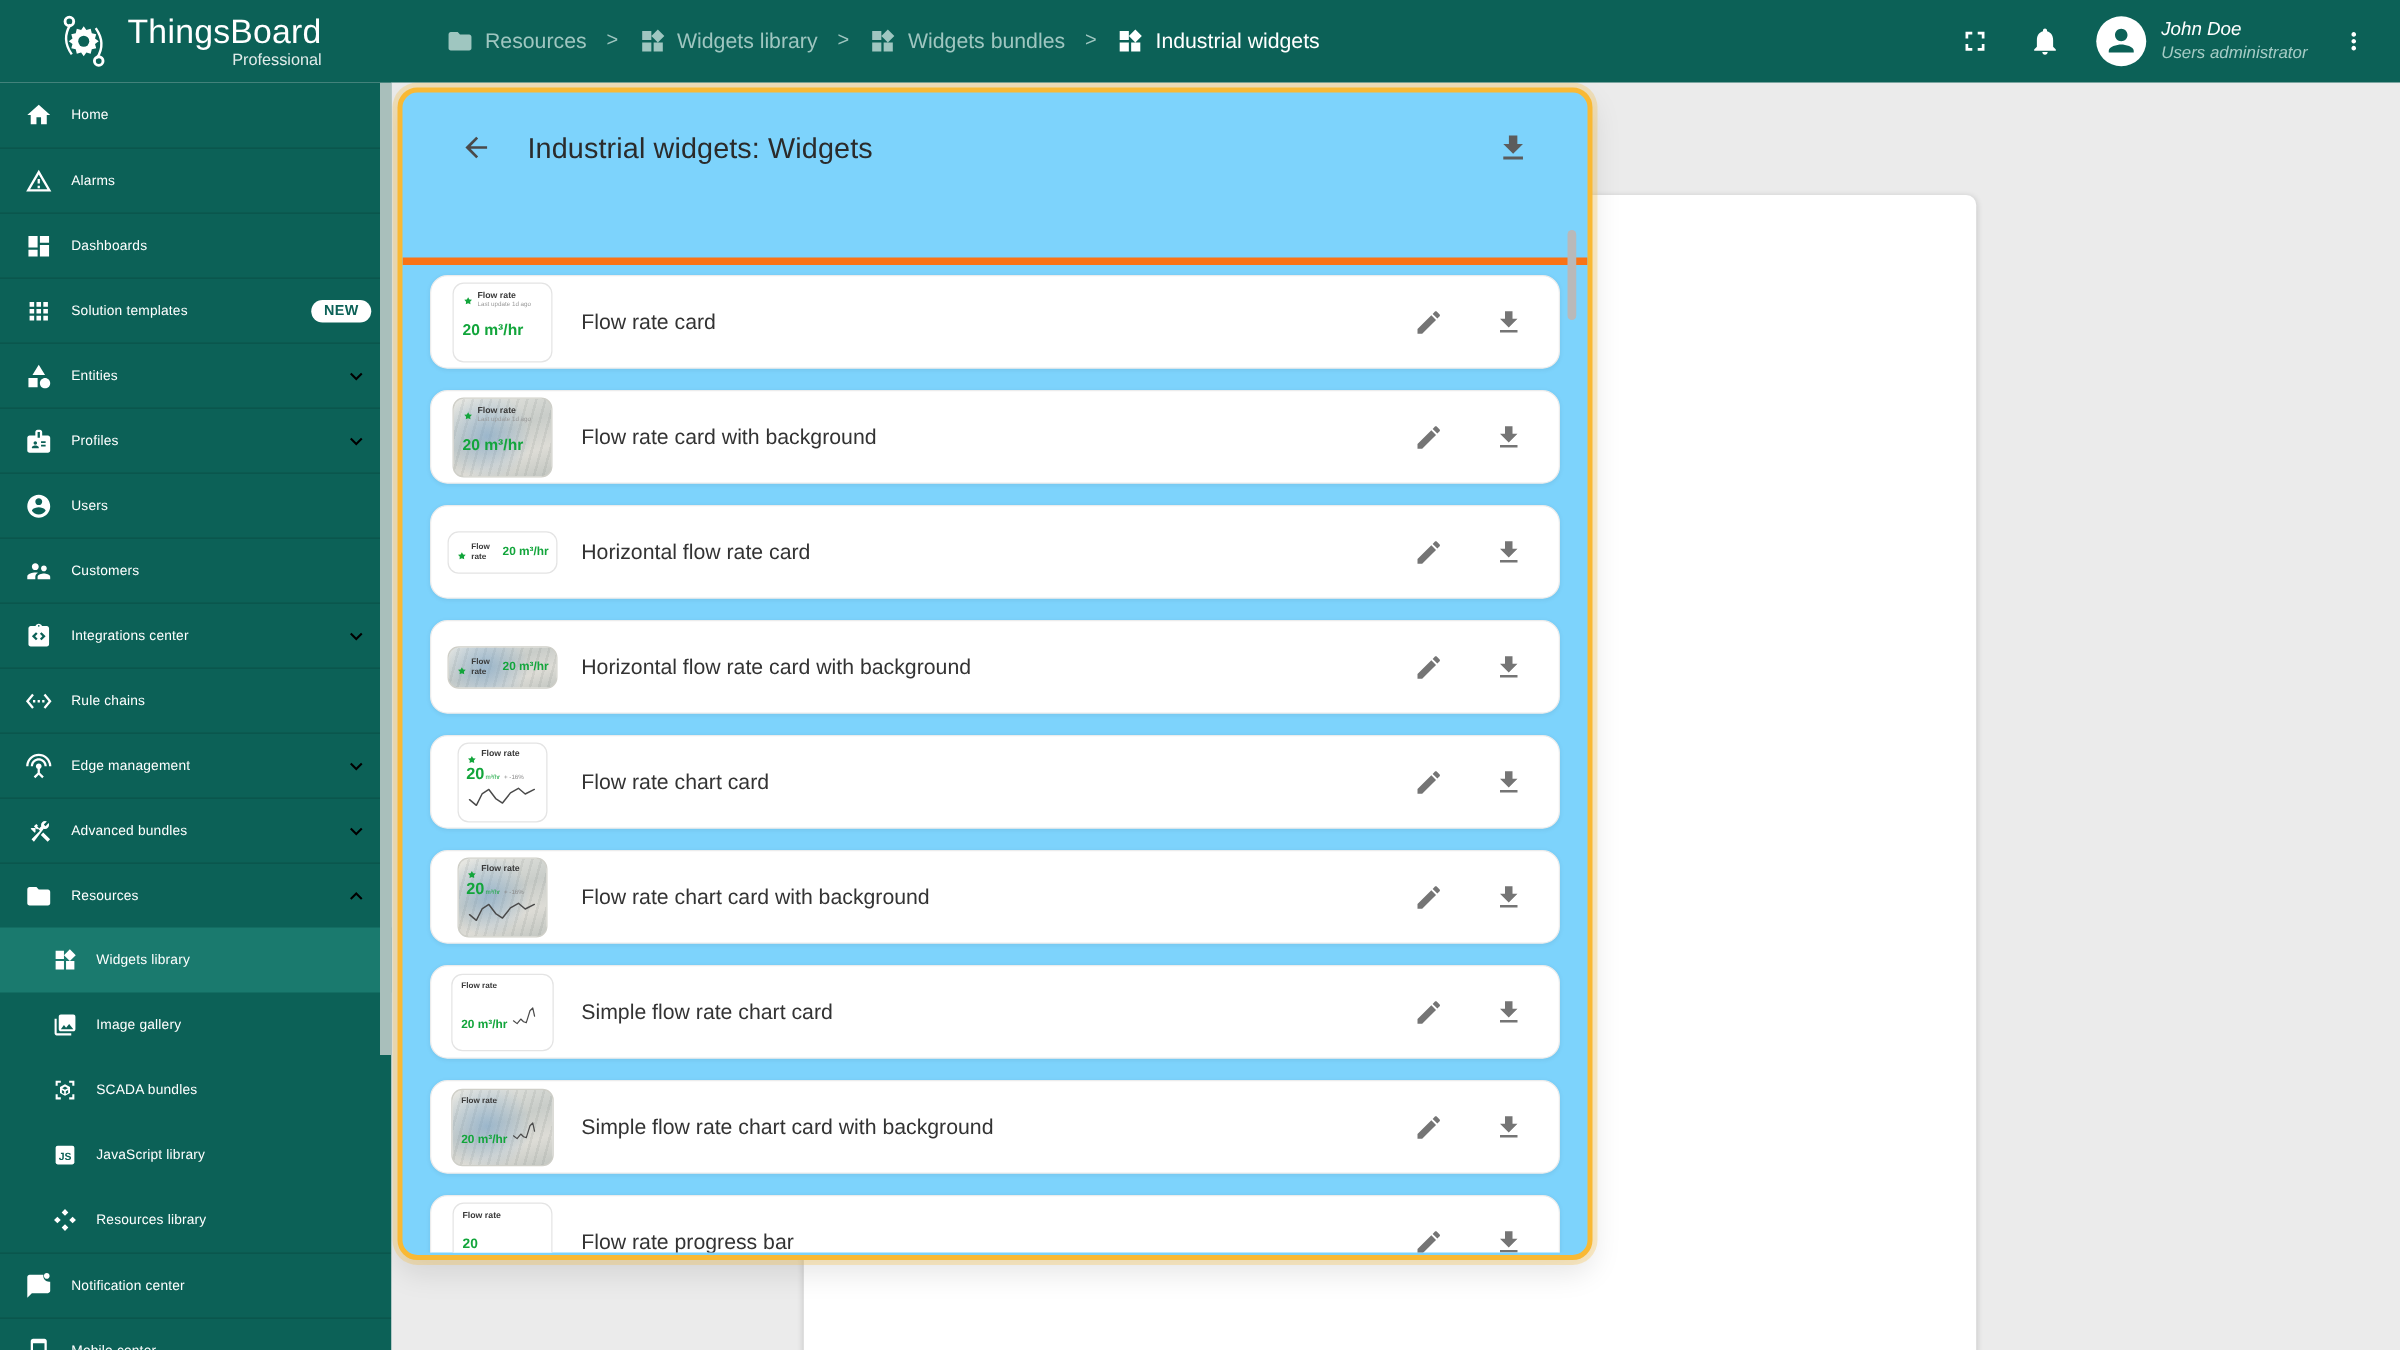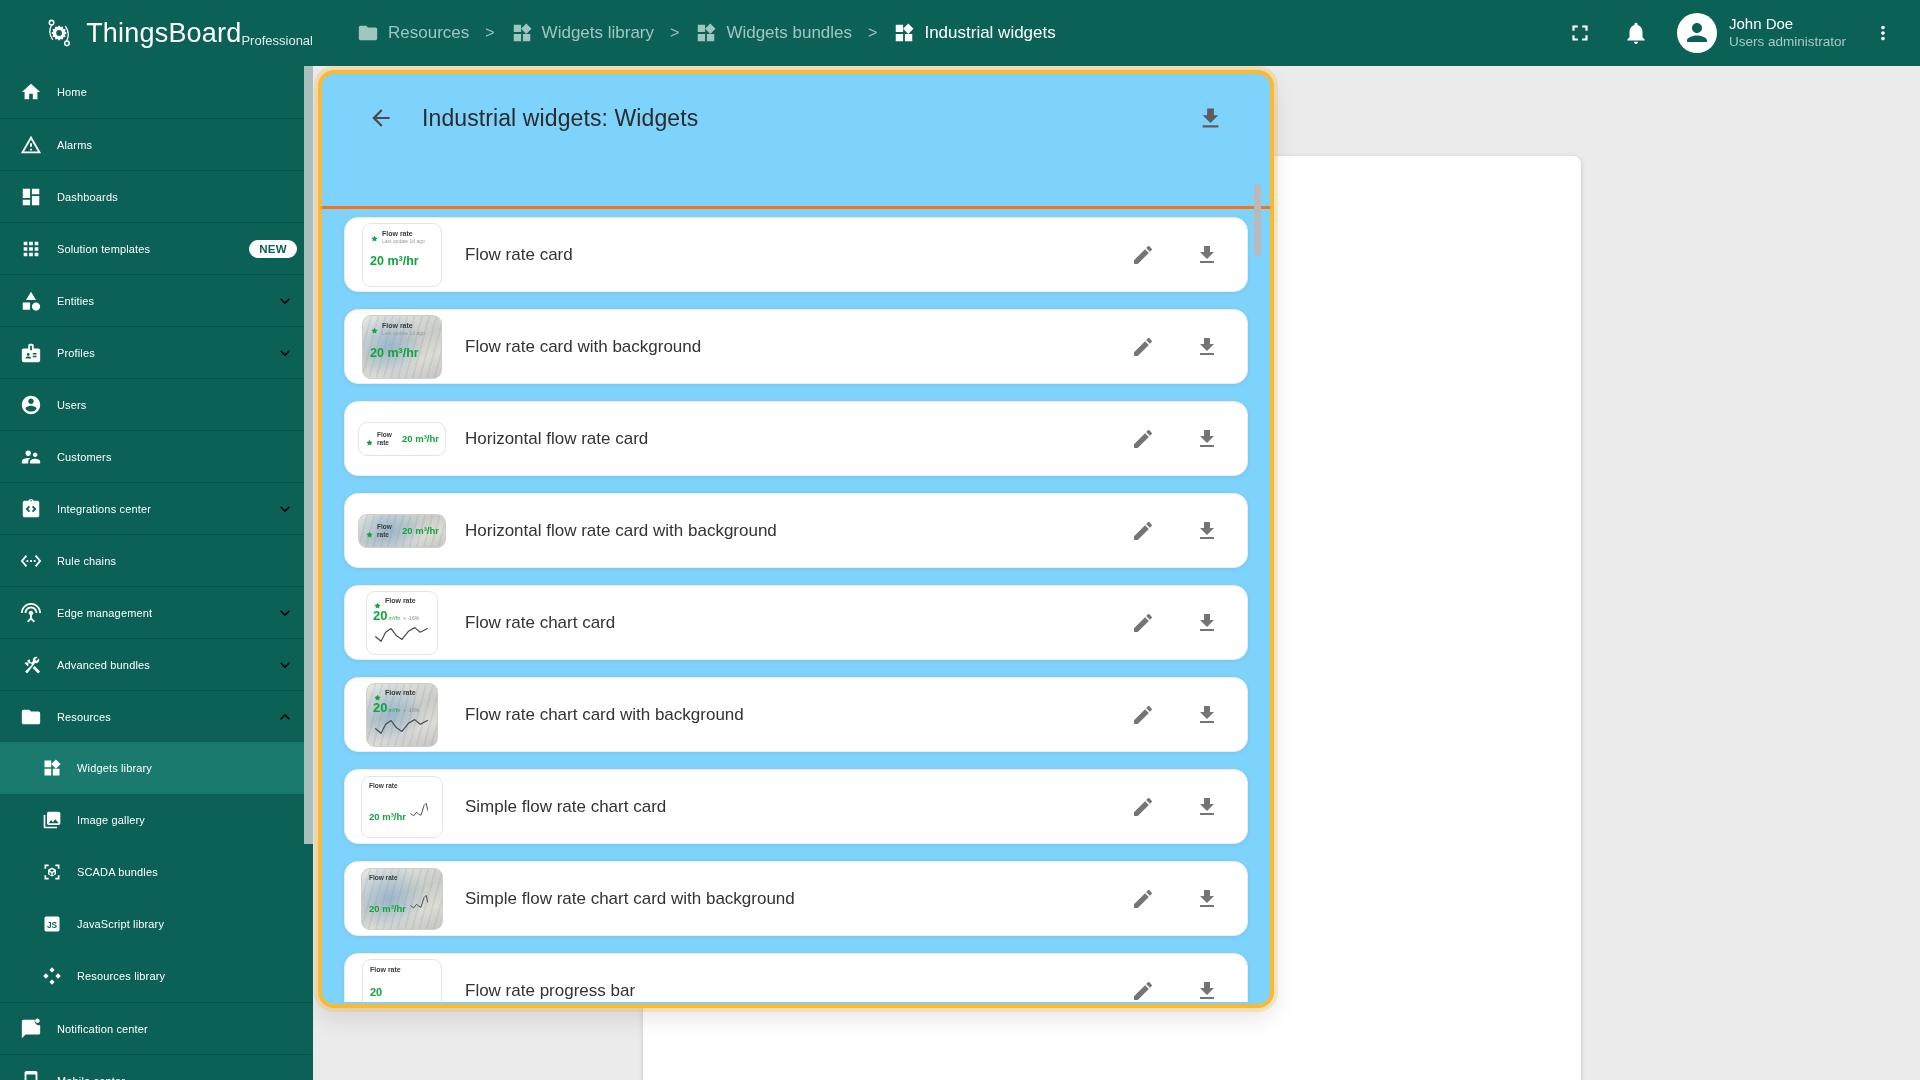--- a/index.html
+++ b/index.html
@@ -6,38 +6,38 @@
   html,body { width:1920px; height:1080px; overflow:hidden; }
   body { font-family:"Liberation Sans","DejaVu Sans",sans-serif; background:#EBEBEB; }
   .app { position:relative; width:1920px; height:1080px; overflow:hidden; }
 
   
   .topbar { position:absolute; left:0; top:0; width:1920px; height:66px; background:#0C6157;
             display:flex; align-items:center; z-index:30; }
   .logo { display:flex; align-items:center; padding-left:44px; width:313px; flex:0 0 auto; cursor:pointer; }
   .logo-icon { width:46px; height:46px; margin-right:12px; }
   .logo-icon svg { width:100%; height:100%; }
-  .logo-text { display:flex; flex-direction:row; align-items:flex-end; }
+  .logo-text { display:flex; flex-direction:column; align-items:flex-end; }
   .logo-title { color:#fff; font-size:27px; letter-spacing:.2px; line-height:1; }
   .logo-sub { color:rgba(255,255,255,.88); font-size:13px; margin-top:2px; line-height:1; }
 
   .breadcrumbs { display:flex; align-items:center; margin-left:44px; }
   .crumb { display:flex; align-items:center; color:#9FC6C0; font-size:17px; cursor:pointer; }
   .crumb .icon { width:22px; height:22px; margin-right:9px; color:#9FC6C0; }
   .crumb.current { color:#fff; cursor:default; }
   .crumb.current .icon { color:#fff; }
   .crumb-sep { color:#9FC6C0; font-size:16px; margin:0 16px; }
 
   .top-actions { margin-left:auto; display:flex; align-items:center; padding-right:26px; }
   .top-icon-btn { width:26px; height:26px; color:#fff; background:none; border:none; cursor:pointer; margin-left:30px; }
   .top-icon-btn svg { width:100%; height:100%; fill:currentColor; }
   .user-chip { display:flex; align-items:center; margin-left:28px; cursor:pointer; }
   .avatar { width:40px; height:40px; border-radius:50%; background:#fff; display:flex; align-items:center; justify-content:center; }
   .avatar svg { width:30px; height:30px; fill:#0C6157; }
-  .user-text { margin-left:12px; display:flex; flex-direction:column; }
+  .user-text { margin-left:12px; display:flex; flex-direction:column;font-style:italic; }
   .user-name { color:#fff; font-size:15px; line-height:1.25; }
   .user-role { color:#A5CBC5; font-size:13.5px; line-height:1.25; }
   .kebab-btn { width:22px; height:26px; margin-left:26px; }
 
   
   .sidebar { position:absolute; left:0; top:66px; width:313px; height:1014px; background:#0C6157;
              overflow:hidden; z-index:20; }
   .side-item { position:relative; height:52px; display:flex; align-items:center; padding-left:20px;
                color:#fff; cursor:pointer; }
   .side-item.divided { border-top:1px solid rgba(0,0,0,.14); }
@@ -60,21 +60,21 @@
 
   .panel { position:absolute; left:318px; top:70px; width:956px; height:938px; background:#7dd3fc;
            border:4px solid #F9B934; border-radius:16px; overflow:hidden; z-index:10;
            box-shadow:0 0 0 4px rgba(249,185,52,.28), 0 10px 24px rgba(0,0,0,.10); }
   .panel-header { height:132px; display:flex; align-items:center; padding:0 46px 44px 46px; }
   .back-btn { width:26px; height:26px; border:none; background:none; color:#4a4a4a; cursor:pointer; flex:0 0 auto; }
   .back-btn svg { width:100%; height:100%; fill:currentColor; }
   .panel-title { font-size:23px; font-weight:500; color:#2b2b2b; margin-left:28px; flex:1; letter-spacing:.1px; }
   .header-dl-btn { width:27px; height:27px; border:none; background:none; color:#5c5c5c; cursor:pointer; }
   .header-dl-btn svg { width:100%; height:100%; fill:currentColor; }
-  .list { height:796px; overflow:hidden; padding:8px 22px 0 22px; border-top:3px solid #f97316; }
+  .list { height:796px; overflow:hidden; padding:8px 22px 0 22px; border-top:6px solid #f97316; }
 
   .w-row { height:75px; background:#fff; border:1px solid #ececec; border-radius:14px;
            box-shadow:0 1px 4px rgba(0,0,0,.07); display:flex; align-items:center;
            padding:0 28px 0 10px; margin-bottom:17px; cursor:pointer; }
   .thumb-box { width:94px; display:flex; align-items:center; justify-content:center; flex:0 0 auto; }
   .w-title { font-size:17px; color:#333; margin-left:16px; flex:1; }
   .w-actions { display:flex; align-items:center; }
   .row-btn { width:24px; height:24px; border:none; background:none; color:#757575; cursor:pointer; margin-left:40px; }
   .row-btn svg { width:100%; height:100%; fill:currentColor; }
 

